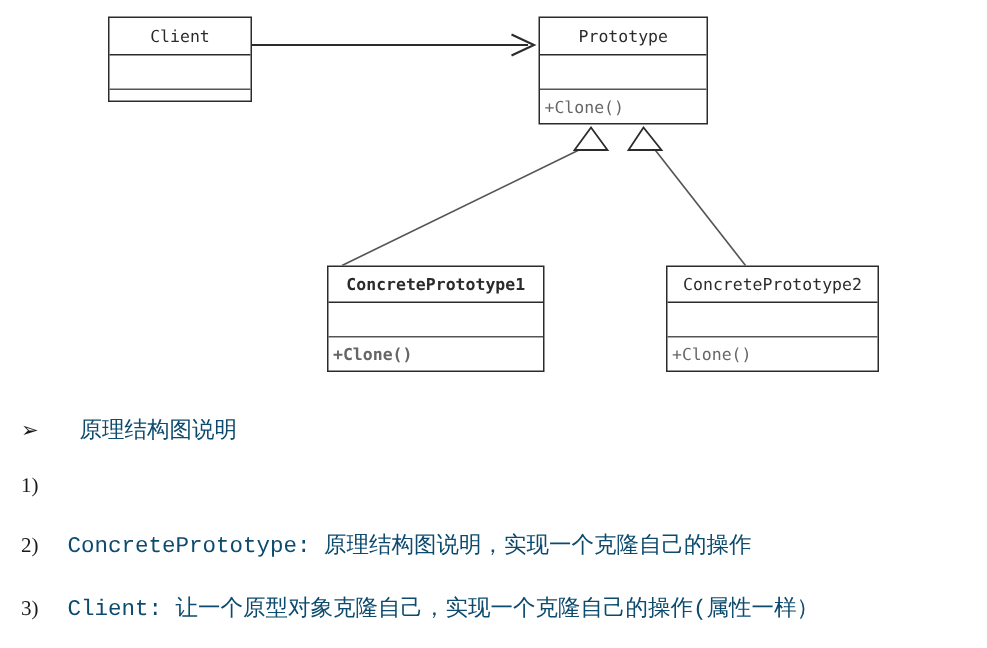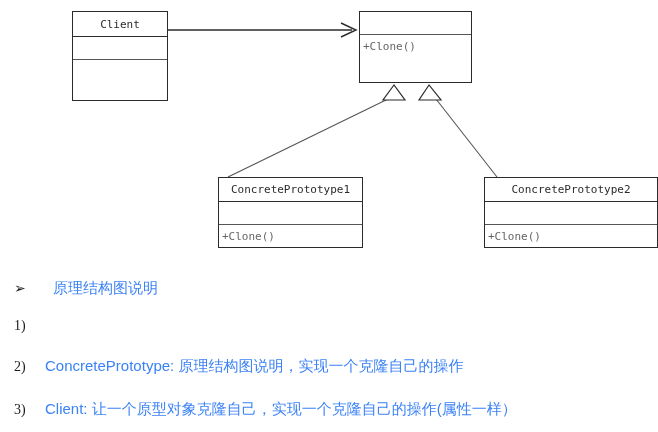--- a/index.html
+++ b/index.html
@@ -60,24 +60,24 @@
     padding-left: 3px;
   }
   .uml-ops {
     justify-content: flex-start;
     height: 23px;
     padding-left: 3px;
     color: #666666;
   }
 
   
-  #class-client          { left: 72px;  top: 11px;  width: 96px;  height: 90px; }
+  #class-client          { left: 72px;  top: 11px;  width: 96px;  height: 57px; }
   #class-prototype       { left: 359px; top: 11px;  width: 113px; height: 72px; }
-  #class-concrete-1      { left: 218px; top: 177px; width: 145px; height: 71px; }
-  #class-concrete-2      { left: 484px; top: 177px; width: 174px; height: 71px; }
+  #class-concrete-1      { left: 218px; top: 177px; width: 145px; height: 71px; font-weight: bold; }
+  #class-concrete-2      { left: 444px; top: 177px; width: 142px; height: 71px; }
 
   #class-concrete-1 .uml-name,
   #class-concrete-2 .uml-name { height: 24px; }
   #class-concrete-1 .uml-attrs,
   #class-concrete-2 .uml-attrs { height: 23px; }
   #class-concrete-1 .uml-ops,
   #class-concrete-2 .uml-ops { height: 22px; }
 
   
   #explanation {
@@ -108,23 +108,23 @@
   }
   .exp-bullet-glyph {
     width: 29px;
     flex: 0 0 29px;
     padding-left: 14px;
     box-sizing: border-box;
     font-size: 14px;
     color: #1a1a1a;
   }
   .exp-text {
-    font-family: Liberation Sans, sans-serif;
+    font-family: Liberation Mono, monospace;
     font-size: 15px;
-    color: #3b82f6;
+    color: #0c4a6e;
     white-space: nowrap;
   }
   #bullet-text {
     padding-left: 24px;
     font-size: 15px;
   }
   .exp-text-indent { padding-left: 16px; }
 </style>
 </head>
 <body>
@@ -149,20 +149,21 @@
     </g>
   </svg>
 
   <div class="uml-class" id="class-client">
     <div class="uml-compartment uml-name">Client</div>
     <div class="uml-compartment uml-attrs"></div>
     <div class="uml-compartment uml-ops"></div>
   </div>
 
   <div class="uml-class" id="class-prototype">
+    <div class="uml-compartment uml-name">Prototype</div>
     <div class="uml-compartment uml-attrs"></div>
     <div class="uml-compartment uml-ops">+Clone()</div>
   </div>
 
   <div class="uml-class" id="class-concrete-1">
     <div class="uml-compartment uml-name">ConcretePrototype1</div>
     <div class="uml-compartment uml-attrs"></div>
     <div class="uml-compartment uml-ops">+Clone()</div>
   </div>
 

